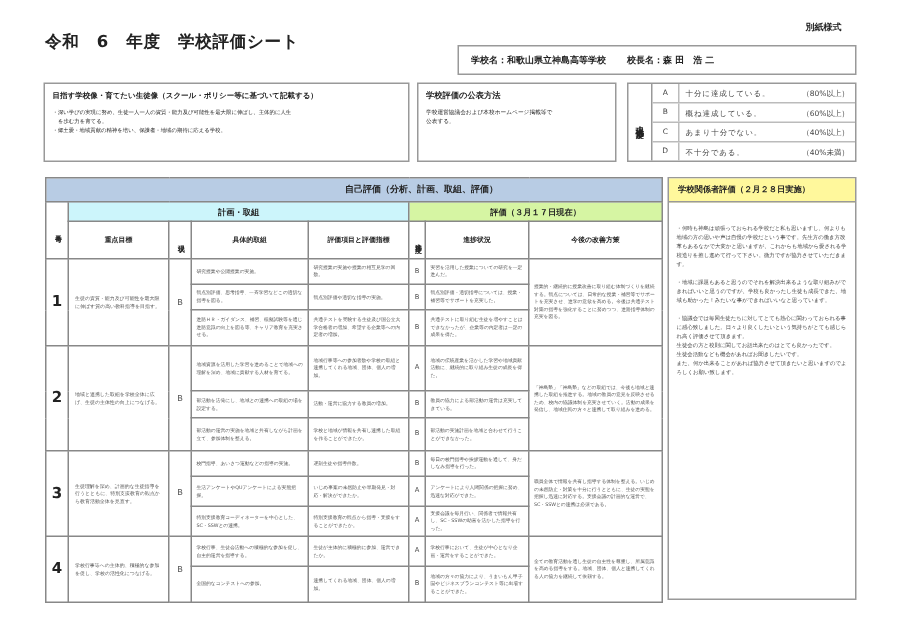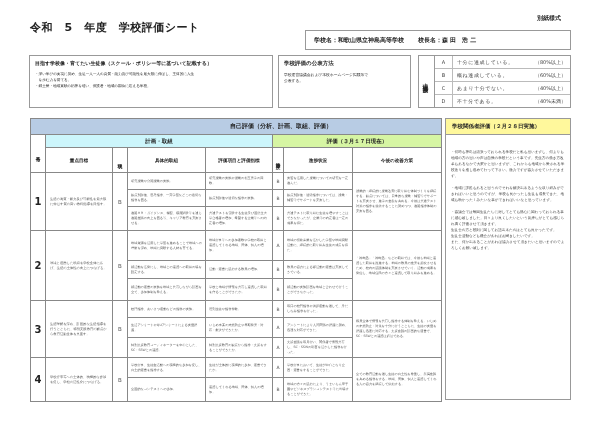--- a/index.html
+++ b/index.html
@@ -40,21 +40,21 @@
 
   .stake-box { left: 445px; top: 118px; width: 126px; height: 282px; border: 1px solid #999; }
   .stake-hd { background: #fff89c; height: 16px; border-bottom: 1px solid #999; font-size: 5.5px; font-weight: bold; display: flex; align-items: center; padding-left: 6px; }
   .stake-body { padding: 14px 5px 0 5px; font-size: 3.6px; line-height: 6px; color: #444; }
   .stake-body p { margin-bottom: 6px; }
   .stake-body p.tight { margin-bottom: 0; }
 </style>
 </head>
 <body>
 
-<div class="abs title">令和　5　年度　学校評価シート</div>
+<div class="abs title">令和　6　年度　学校評価シート</div>
 <div class="abs form-label">別紙様式</div>
 
 <div class="abs school-box">
   <span>学校名：和歌山県立神島高等学校</span>
   <span>校長名：森 田　浩 二</span>
 </div>
 
 <div class="abs vision-box">
   <div class="hd">
     <span>目指す学校像・育てたい生徒像</span><span>（スクール・ポリシー等に基づいて記載する）</span>

